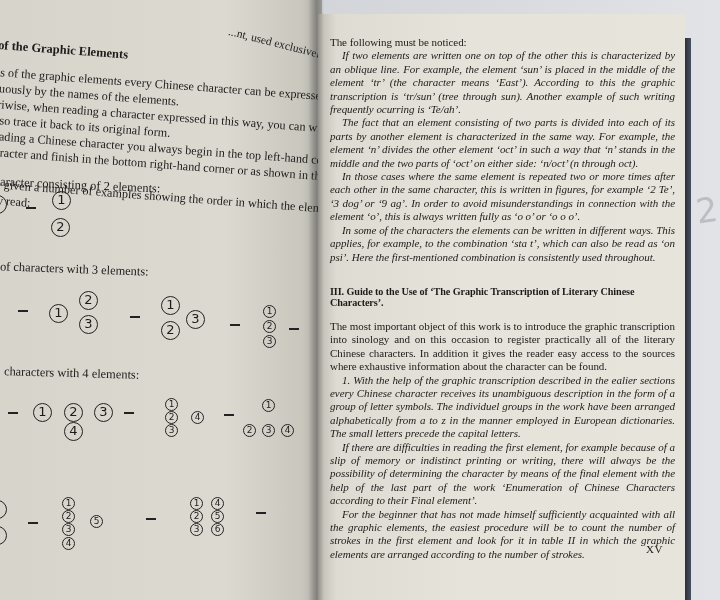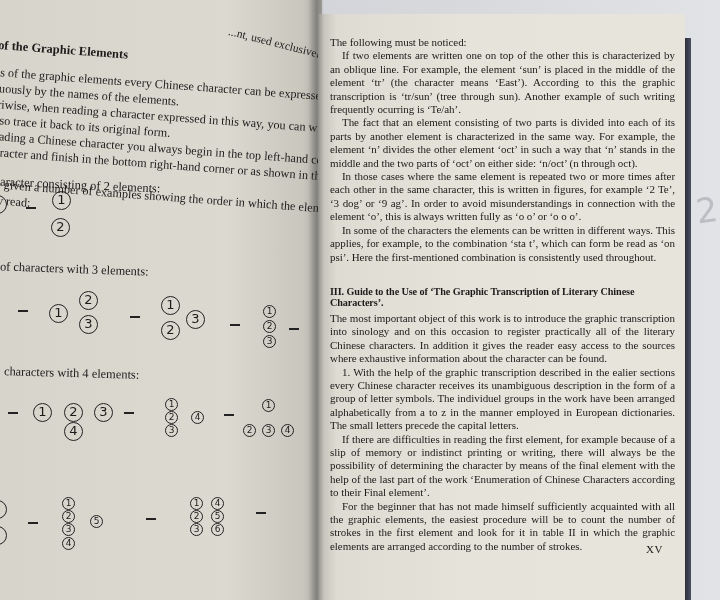--- a/index.html
+++ b/index.html
@@ -35,23 +35,23 @@
     }
     .gutter {
       position: absolute; left: 308px; top: 0; width: 16px; height: 600px;
       background: linear-gradient(90deg, rgba(0,0,0,0) 0%, rgba(40,40,40,0.35) 55%, rgba(0,0,0,0) 100%);
     }
     .right-inner { position: absolute; left: 12px; top: 22px; width: 345px; }
     .r-p {
       font-size: 11px; line-height: 13.4px; text-align: justify;
       letter-spacing: -0.05px;
     }
-    .r-p.indent { text-indent: 12px; }
+    .r-p.indent { text-indent: 12px; font-style: italic; }
     .r-heading {
-      font-size: 10.2px; font-weight: bold; margin-top: 22px; margin-bottom: 4px;
+      font-size: 10.2px; font-weight: bold; margin-top: 22px; margin-bottom: 12px;
       letter-spacing: -0.1px;
     }
     .page-number {
       position: absolute; right: 22px; top: 529px; font-size: 11px; letter-spacing: 0.5px;
     }
     .l-topline {
       position: absolute; left: 260px; top: 14px; font-size: 11.5px; white-space: nowrap;
       transform: rotate(10deg); transform-origin: 0 0;
     }
     .l-heading {
@@ -155,21 +155,21 @@
   <div class="circ sm" style="left:211px; top:523px;">6</div>
   <div class="dash" style="left:256px; top:512px;"></div>
 </div>
 
 <div class="right-page">
   <div class="right-inner">
     <p class="r-p">The following must be noticed:</p>
     <p class="r-p indent">If two elements are written one on top of the other this is characterized by an oblique line. For example, the element ‘sun’ is placed in the middle of the element ‘tr’ (the character means ‘East’). According to this the graphic transcription is ‘tr/sun’ (tree through sun). Another example of such writing frequently ocurring is ‘Te/ah’.</p>
     <p class="r-p indent">The fact that an element consisting of two parts is divided into each of its parts by another element is characterized in the same way. For example, the element ‘n’ divides the other element ‘oct’ in such a way that ‘n’ stands in the middle and the two parts of ‘oct’ on either side: ‘n/oct’ (n through oct).</p>
     <p class="r-p indent">In those cases where the same element is repeated two or more times after each other in the same character, this is written in figures, for example ‘2 Te’, ‘3 dog’ or ‘9 ag’. In order to avoid misunderstandings in connection with the element ‘o’, this is always written fully as ‘o o’ or ‘o o o’.</p>
-    <p class="r-p indent">In some of the characters the elements can be written in different ways. This applies, for example, to the combination ‘sta t’, which can form be read as ‘on psi’. Here the first-mentioned combination is consistently used throughout.</p>
+    <p class="r-p indent">In some of the characters the elements can be written in different ways. This applies, for example, to the combination ‘sta t’, which can also be read as ‘on psi’. Here the first-mentioned combination is consistently used throughout.</p>
 
     <div class="r-heading">III. Guide to the Use of ‘The Graphic Transcription of Literary Chinese Characters’.</div>
 
     <p class="r-p">The most important object of this work is to introduce the graphic transcription into sinology and on this occasion to register practically all of the literary Chinese characters. In addition it gives the reader easy access to the sources where exhaustive information about the character can be found.</p>
     <p class="r-p indent">1. With the help of the graphic transcription described in the ealier sections every Chinese character receives its unambiguous description in the form of a group of letter symbols. The individuel groups in the work have been arranged alphabetically from a to z in the manner employed in European dictionaries. The small letters precede the capital letters.</p>
     <p class="r-p indent">If there are difficulties in reading the first element, for example because of a slip of memory or indistinct printing or writing, there will always be the possibility of determining the character by means of the final element with the help of the last part of the work ‘Enumeration of Chinese Characters according to their Final element’.</p>
     <p class="r-p indent">For the beginner that has not made himself sufficiently acquainted with all the graphic elements, the easiest procedure will be to count the number of strokes in the first element and look for it in table II in which the graphic elements are arranged according to the number of strokes.</p>
 
   </div>
   <div class="page-number">XV</div>

